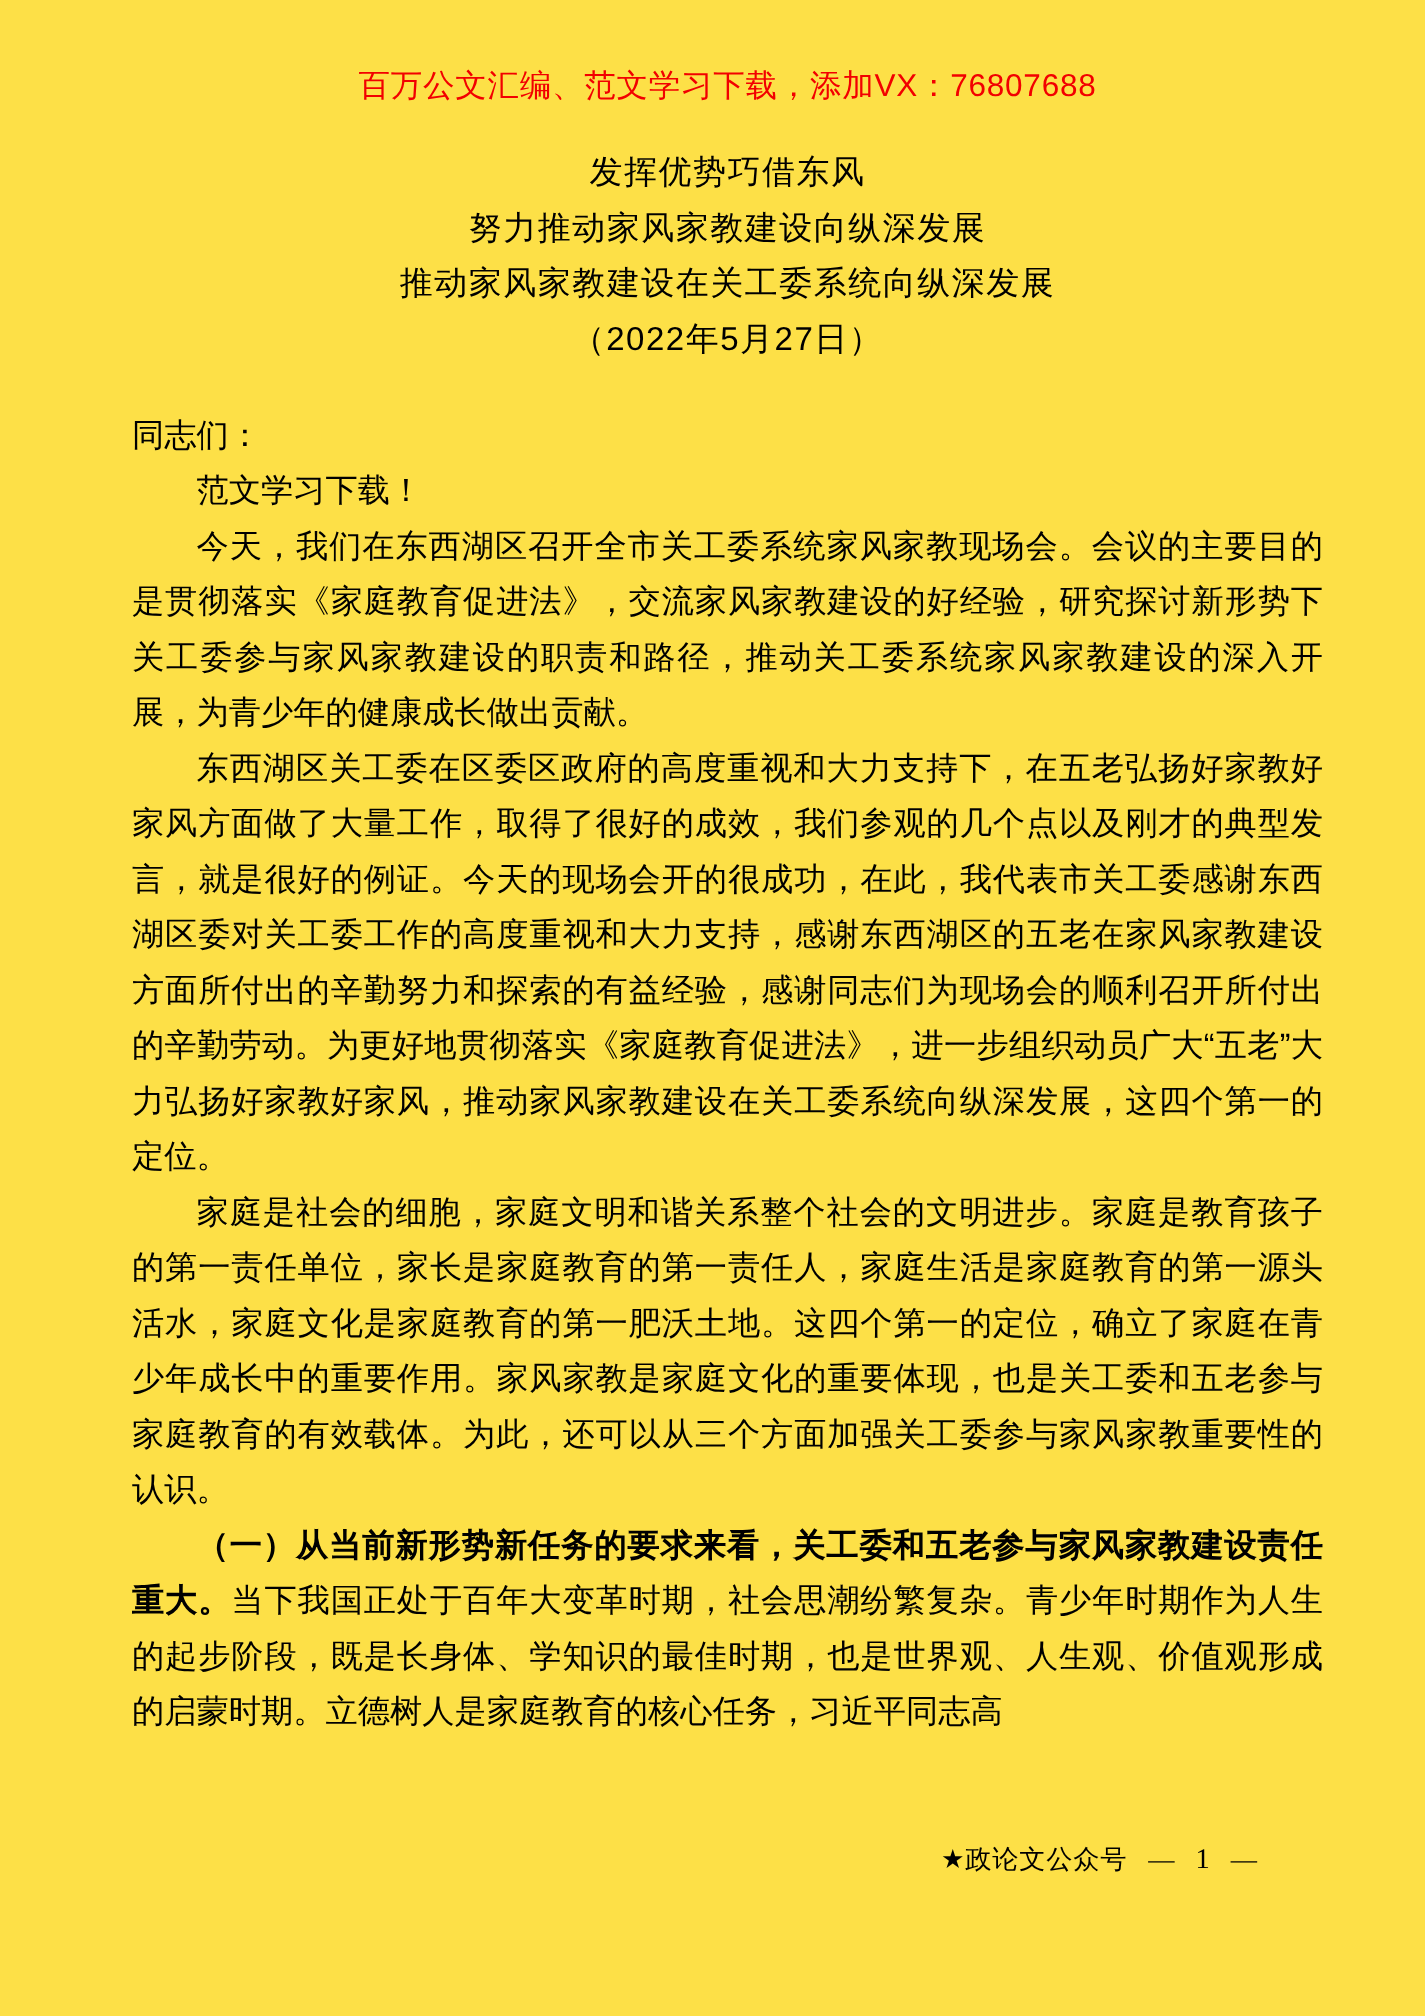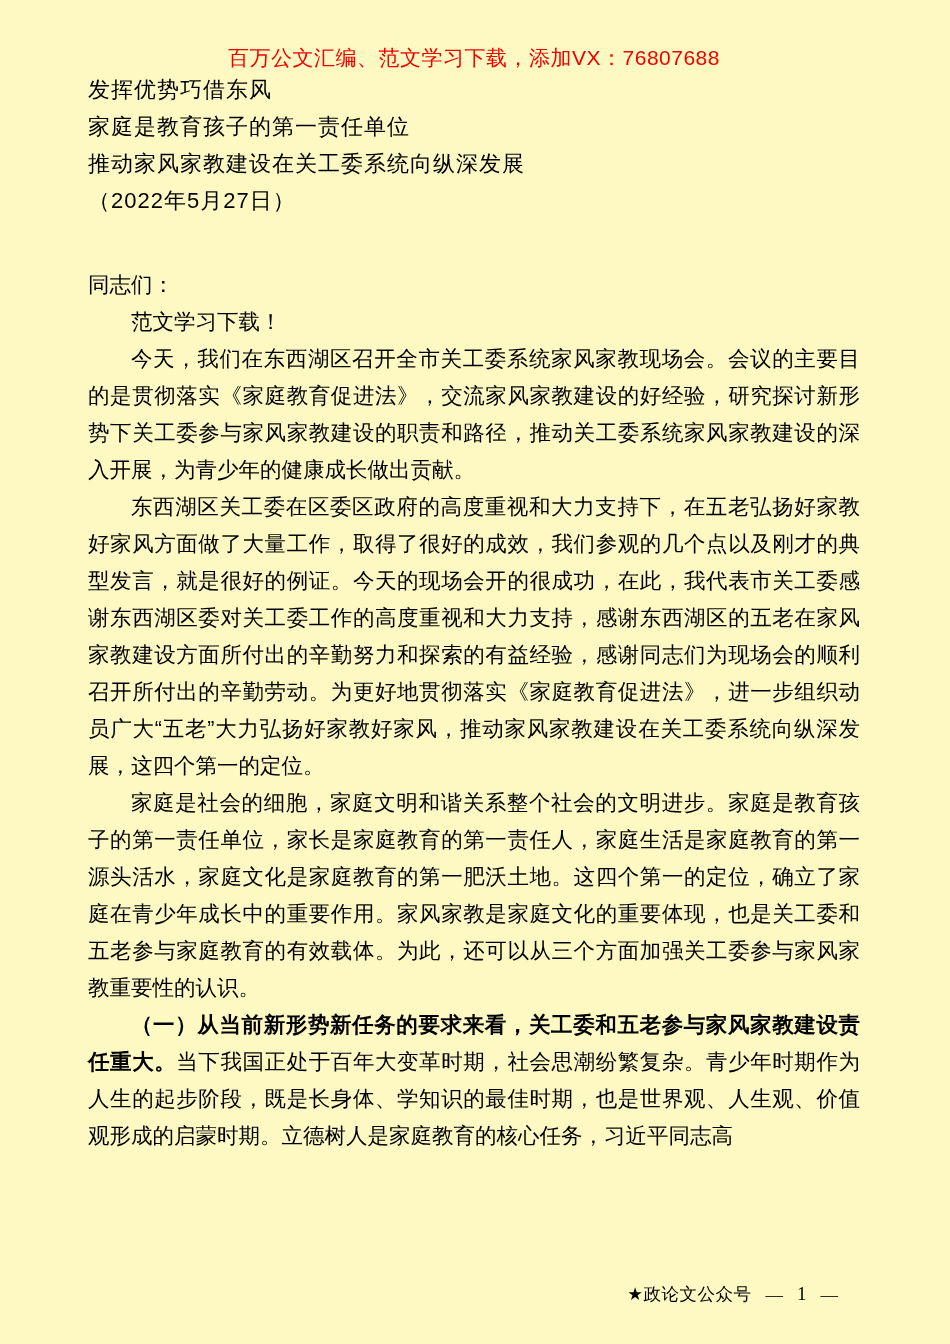--- a/index.html
+++ b/index.html
@@ -4,62 +4,64 @@
 <style>
   html, body {
     margin: 0;
     padding: 0;
     background: #ffffff;
   }
   .page {
     position: relative;
     width: 950px;
     height: 1344px;
-    background: #fef9c3;
+    background: #fde047;
     overflow: hidden;
     font-family: "Liberation Sans", "DejaVu Sans", sans-serif;
     color: #000000;
     box-sizing: border-box;
-    padding: 45px 90px 0 88px;
+    padding: 45px 68px 0 88px;
   }
   .notice {
     text-align: center;
     font-size: 21px;
     line-height: 26px;
     color: #f20000;
     letter-spacing: 0.5px;
   }
   .title-block {
+    margin-top: 25px;
+    text-align: center;
   }
   .title-line {
     font-size: 22px;
     line-height: 37px;
     letter-spacing: 1px;
   }
   .doc-body {
-    margin-top: 48px;
+    margin-top: 28px;
     font-size: 21.5px;
     line-height: 37px;
     text-align: justify;
   }
   .doc-body p {
     margin: 0;
     text-indent: 2em;
   }
   .doc-body p.no-indent {
     text-indent: 0;
   }
   .doc-body .lead-bold {
     font-weight: bold;
   }
   .footer {
     position: absolute;
     left: 88px;
     right: 112px;
-    top: 1283px;
+    top: 1228px;
     text-align: right;
     font-size: 17.5px;
     line-height: 22px;
     white-space: nowrap;
   }
   .footer .brand {
     letter-spacing: 0.5px;
   }
   .footer .pg-dash {
     font-family: "Liberation Serif", "DejaVu Serif", serif;
@@ -76,21 +78,21 @@
 </style>
 </head>
 <body>
 
 <div class="page">
 
   <div class="notice" style="color: rgb(242, 0, 0);">百万公文汇编、范文学习下载，添加VX：76807688</div>
 
   <div class="title-block">
     <div class="title-line">发挥优势巧借东风</div>
-    <div class="title-line">家庭是教育孩子的第一责任单位</div>
+    <div class="title-line">努力推动家风家教建设向纵深发展</div>
     <div class="title-line">推动家风家教建设在关工委系统向纵深发展</div>
     <div class="title-line">（2022年5月27日）</div>
   </div>
 
   <div class="doc-body">
     <p class="no-indent">同志们：</p>
     <p>范文学习下载！</p>
     <p>今天，我们在东西湖区召开全市关工委系统家风家教现场会。会议的主要目的是贯彻落实《家庭教育促进法》，交流家风家教建设的好经验，研究探讨新形势下关工委参与家风家教建设的职责和路径，推动关工委系统家风家教建设的深入开展，为青少年的健康成长做出贡献。</p>
     <p>东西湖区关工委在区委区政府的高度重视和大力支持下，在五老弘扬好家教好家风方面做了大量工作，取得了很好的成效，我们参观的几个点以及刚才的典型发言，就是很好的例证。今天的现场会开的很成功，在此，我代表市关工委感谢东西湖区委对关工委工作的高度重视和大力支持，感谢东西湖区的五老在家风家教建设方面所付出的辛勤努力和探索的有益经验，感谢同志们为现场会的顺利召开所付出的辛勤劳动。为更好地贯彻落实《家庭教育促进法》，进一步组织动员广大“五老”大力弘扬好家教好家风，推动家风家教建设在关工委系统向纵深发展，这四个第一的定位。</p>
     <p>家庭是社会的细胞，家庭文明和谐关系整个社会的文明进步。家庭是教育孩子的第一责任单位，家长是家庭教育的第一责任人，家庭生活是家庭教育的第一源头活水，家庭文化是家庭教育的第一肥沃土地。这四个第一的定位，确立了家庭在青少年成长中的重要作用。家风家教是家庭文化的重要体现，也是关工委和五老参与家庭教育的有效载体。为此，还可以从三个方面加强关工委参与家风家教重要性的认识。</p>

